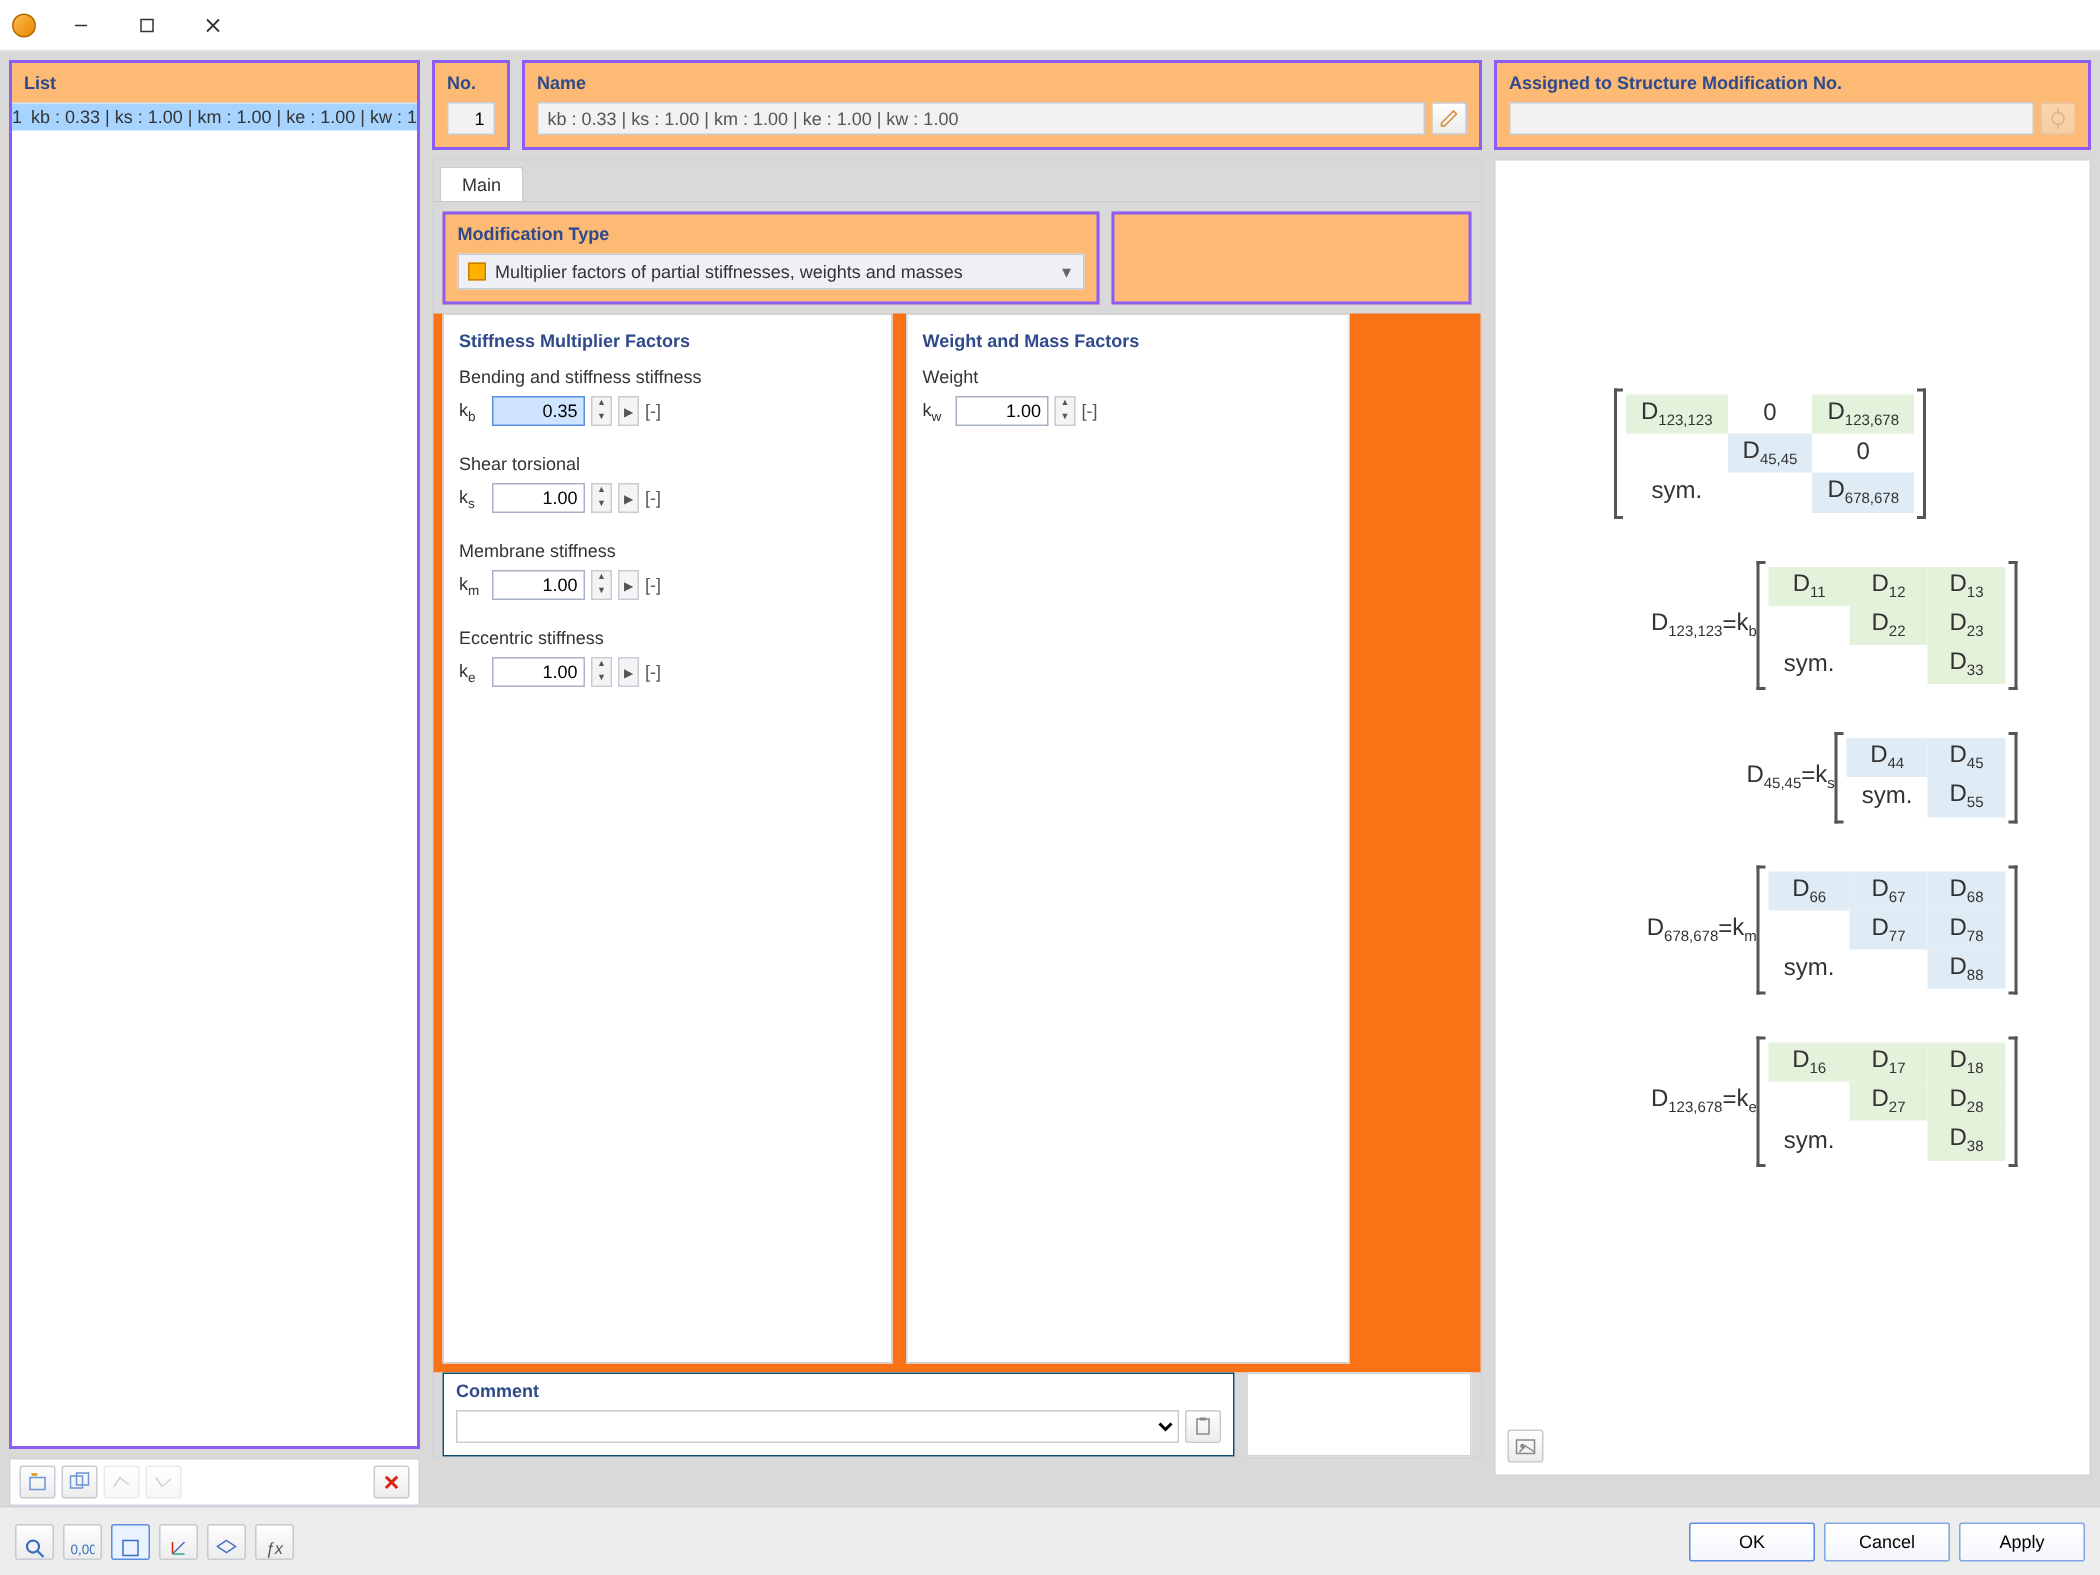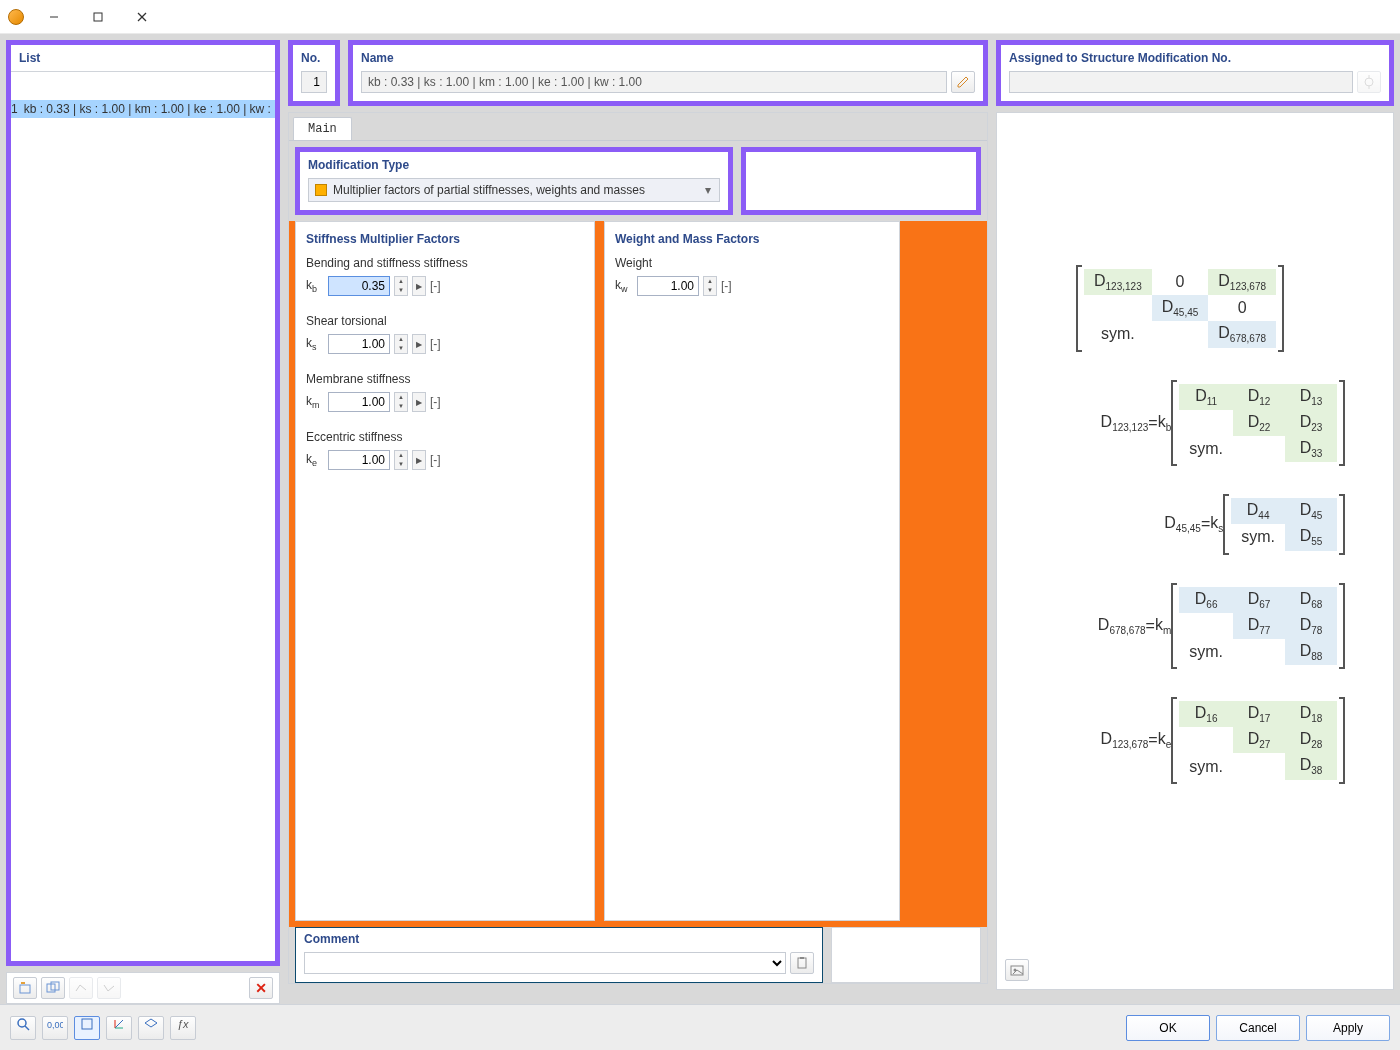--- a/index.html
+++ b/index.html
@@ -8,21 +8,21 @@
 
 
 .titlebar { height:34px; background:#fff; border-bottom:1px solid #eaeaea; display:flex; align-items:center; padding:0 6px 0 8px; }
 .titlebar .app-icon { width:16px; height:16px; border-radius:50%; background:linear-gradient(135deg,#ffb84d,#e68a00); border:1px solid #b36b00; margin-right:8px; }
 .titlebar .title { flex:1; color:#333; font-size:12.5px; }
 .winbtn { width:44px; height:28px; display:flex; align-items:center; justify-content:center; color:#333; cursor:pointer; }
 .winbtn svg { display:block; }
 
 
 .main-area { display:flex; padding:6px 6px 0 6px; height:calc(100% - 34px - 46px); gap:8px; background:#d9d9d9;}
-.panel { background:#ffffff; border:5px solid #8b5cf6;gap:28px; }
+.panel { background:#fdba74; border:2px solid #8b5cf6; }
 .hdr { color:#2e4a8a; font-weight:600; font-size:12px; padding:6px 8px; }
 
 
 .left { width:274px; display:flex; flex-direction:column; gap:6px; }
 .list-panel { flex:1; display:flex; flex-direction:column; }
 .list-header { border-bottom:1px solid #d0d4da; }
 .list-body { flex:1; background:#fff; font-size:12px; overflow:hidden;}
 .list-row { display:flex; align-items:center; background:#a6d4ff; white-space:nowrap; height:18px;}
 .list-row .num { width:22px; text-align:right; padding-right:4px; background:#a6d4ff;}
 .list-row .txt { padding-left:2px;}
@@ -39,21 +39,21 @@
 .no-box input { width:100%; height:22px; border:1px solid #c7ccd4; background:#f2f2f2; text-align:right; padding:2px 6px; font-size:12px;}
 .name-box { flex:1; }
 .inp-wrap { display:flex; gap:4px; padding:0 8px 8px 8px;}
 .name-box input { flex:1; height:22px; border:1px solid #c7ccd4; background:#f2f2f2; color:#555; padding:2px 6px; font-size:12px;}
 .assigned-box { width:398px; }
 .assigned-box input { flex:1; height:22px; border:1px solid #c7ccd4; background:#f2f2f2; padding:2px 6px;}
 
 
 .tabs-panel { border:1px solid #d0d4da; background:#d9d9d9; padding:0;}
 .tabs { display:flex; background:#d9d9d9; border-bottom:1px solid #c7ccd4; padding:4px 4px 0 4px;}
-.tab { background:#f3f3f3; border:1px solid #c7ccd4; border-bottom:none; padding:4px 14px; font-size:12px; color:#333; border-radius:2px 2px 0 0; cursor:pointer;font-family:Liberation Mono, monospace;}
+.tab { background:#f3f3f3; border:1px solid #c7ccd4; border-bottom:none; padding:4px 14px; font-size:12px; color:#333; border-radius:2px 2px 0 0; cursor:pointer;}
 .tab.active { background:#fff; font-weight:400;}
 .tabbody { display:flex; gap:8px; padding:6px; background:#d9d9d9;}
 .modtype { width:438px; }
 .modtype .sel { display:flex; align-items:center; gap:6px; width:100%; height:24px; border:1px solid #c7ccd4; background:#eef0f6; padding:2px 6px; cursor:pointer; position:relative;}
 .modtype .sel::after{content:"▾"; position:absolute; right:8px; color:#666;}
 .modtype .swatch{width:12px; height:12px; background:#ffb000; border:1px solid #c28400;}
 .modtype-side { flex:1; }
 
 
 .factor-row { display:flex; gap:9px; padding:0 6px 6px 6px; background:#f97316;}
@@ -95,21 +95,21 @@
 .comment-panel { flex:1; background:#fff; border:1px solid #0c4a6e; padding:4px 8px 8px 8px;}
 .comment-panel .cbo { display:flex; gap:4px; margin-top:4px;}
 .comment-panel select{ flex:1; height:22px; border:1px solid #c7ccd4; background:#fff;}
 .comment-side { width:150px; background:#fff; border:1px solid #d0d4da;}
 
 
 .bottombar { height:46px; border-top:1px solid #d0d4da; background:#ededed; display:flex; align-items:center; padding:0 10px; gap:6px;}
 .bottombar .spacer{flex:1;}
 .btn { min-width:84px; height:26px; border:1px solid #7fa8e5; background:linear-gradient(#fff,#f4f6fb); border-radius:2px; font-size:12px; cursor:pointer;}
 .btn.primary{ border-color:#5c8de0;}
-.toolico { width:26px; height:24px; border:1px solid #c7ccd4; background:linear-gradient(#fefefe,#ececec); border-radius:2px; display:flex; align-items:flex-start; justify-content:center; cursor:pointer;}
+.toolico { width:26px; height:24px; border:1px solid #c7ccd4; background:linear-gradient(#fefefe,#ececec); border-radius:2px; display:flex; align-items:flex-end; justify-content:center; cursor:pointer;}
 .toolico.active{ border-color:#5c8de0; background:#e9f2ff;}
 </style>
 </head>
 <body>
 
 <div class="titlebar">
   <div class="app-icon"></div>
   <div class="winbtn">
       <svg width="10" height="10">
         <line x1="1" y1="5" x2="9" y2="5" stroke="currentColor" stroke-width="1"></line>

